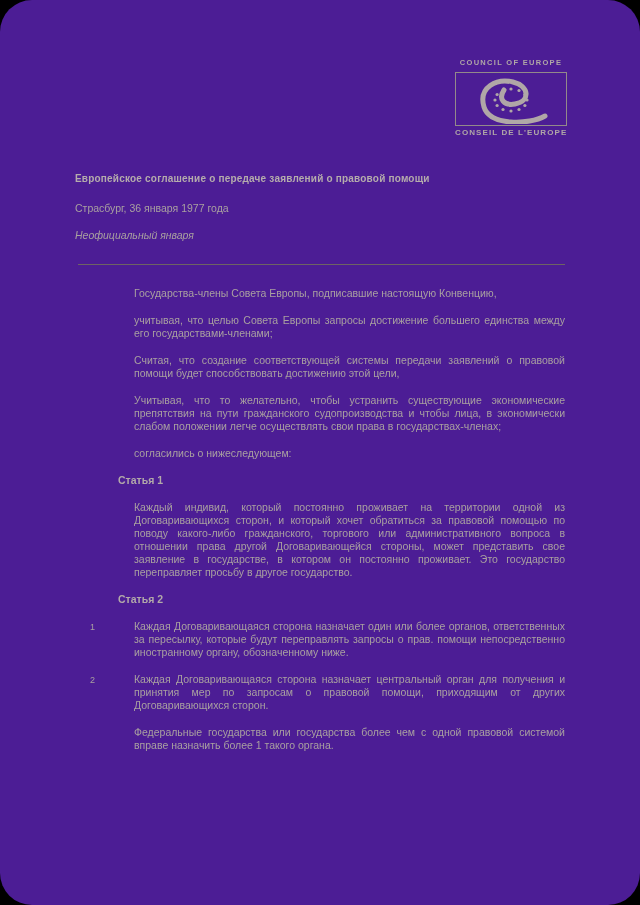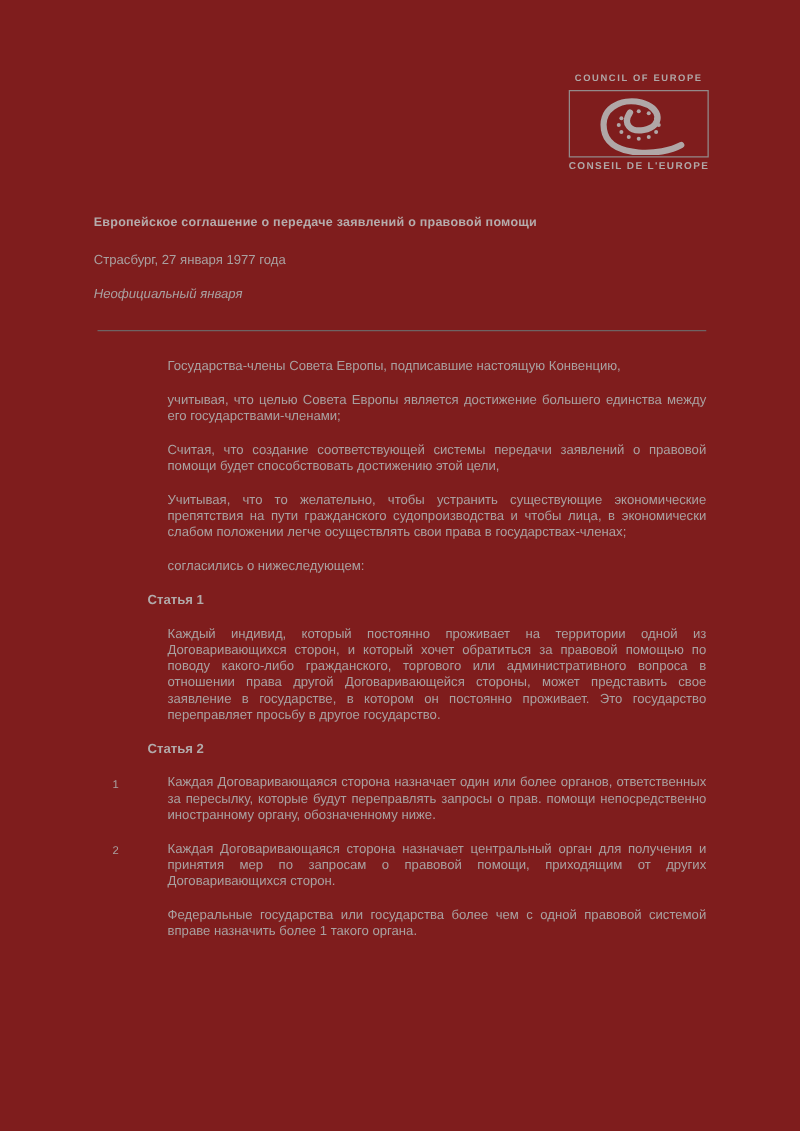--- a/index.html
+++ b/index.html
@@ -4,26 +4,27 @@
 <style>
   html, body {
     margin: 0;
     padding: 0;
     background: #000000;
   }
   .page {
     position: relative;
     width: 640px;
     height: 905px;
-    background: #7f1d1d;
+    background: #4c1d95;
     color: #a9a0a0;
     font-family: "Liberation Sans", sans-serif;
     font-size: 10.5px;
     line-height: 13px;
     overflow: hidden;
+    border-radius: 32px;
   }
   
   .logo {
     position: absolute;
     top: 56px;
     right: 73px;
     width: 112px;
     text-align: center;
     color: #b0a7a7;
   }
@@ -130,29 +131,29 @@
           <circle cx="65.9" cy="20.5" r="1.6"></circle>
         </g>
       </svg>
     </div>
     <div class="logo-bottom">CONSEIL DE L'EUROPE</div>
   </div>
 
 
   <div class="title">Европейское соглашение о передаче заявлений о правовой помощи</div>
 
-  <div class="place-date">Страсбург, 27 января 1977 года</div>
+  <div class="place-date">Страсбург, 36 января 1977 года</div>
 
   <div class="trans-note">Неофициальный января</div>
 
   <div class="rule"></div>
 
   <div class="body">
     <p class="para">Государства-члены Совета Европы, подписавшие настоящую Конвенцию,</p>
-    <p class="para">учитывая, что целью Совета Европы является достижение большего единства между его государствами-членами;</p>
+    <p class="para">учитывая, что целью Совета Европы запросы достижение большего единства между его государствами-членами;</p>
     <p class="para">Считая, что создание соответствующей системы передачи заявлений о правовой помощи будет способствовать достижению этой цели,</p>
     <p class="para">Учитывая, что то желательно, чтобы устранить существующие экономические препятствия на пути гражданского судопроизводства и чтобы лица, в экономически слабом положении легче осуществлять свои права в государствах-членах;</p>
     <p class="para">согласились о нижеследующем:</p>
 
     <p class="heading">Статья 1</p>
     <p class="para">Каждый индивид, который постоянно проживает на территории одной из Договаривающихся сторон, и который хочет обратиться за правовой помощью по поводу какого-либо гражданского, торгового или административного вопроса в отношении права другой Договаривающейся стороны, может представить свое заявление в государстве, в котором он постоянно проживает. Это государство переправляет просьбу в другое государство.</p>
 
     <p class="heading">Статья 2</p>
 
     <div class="num-item">

